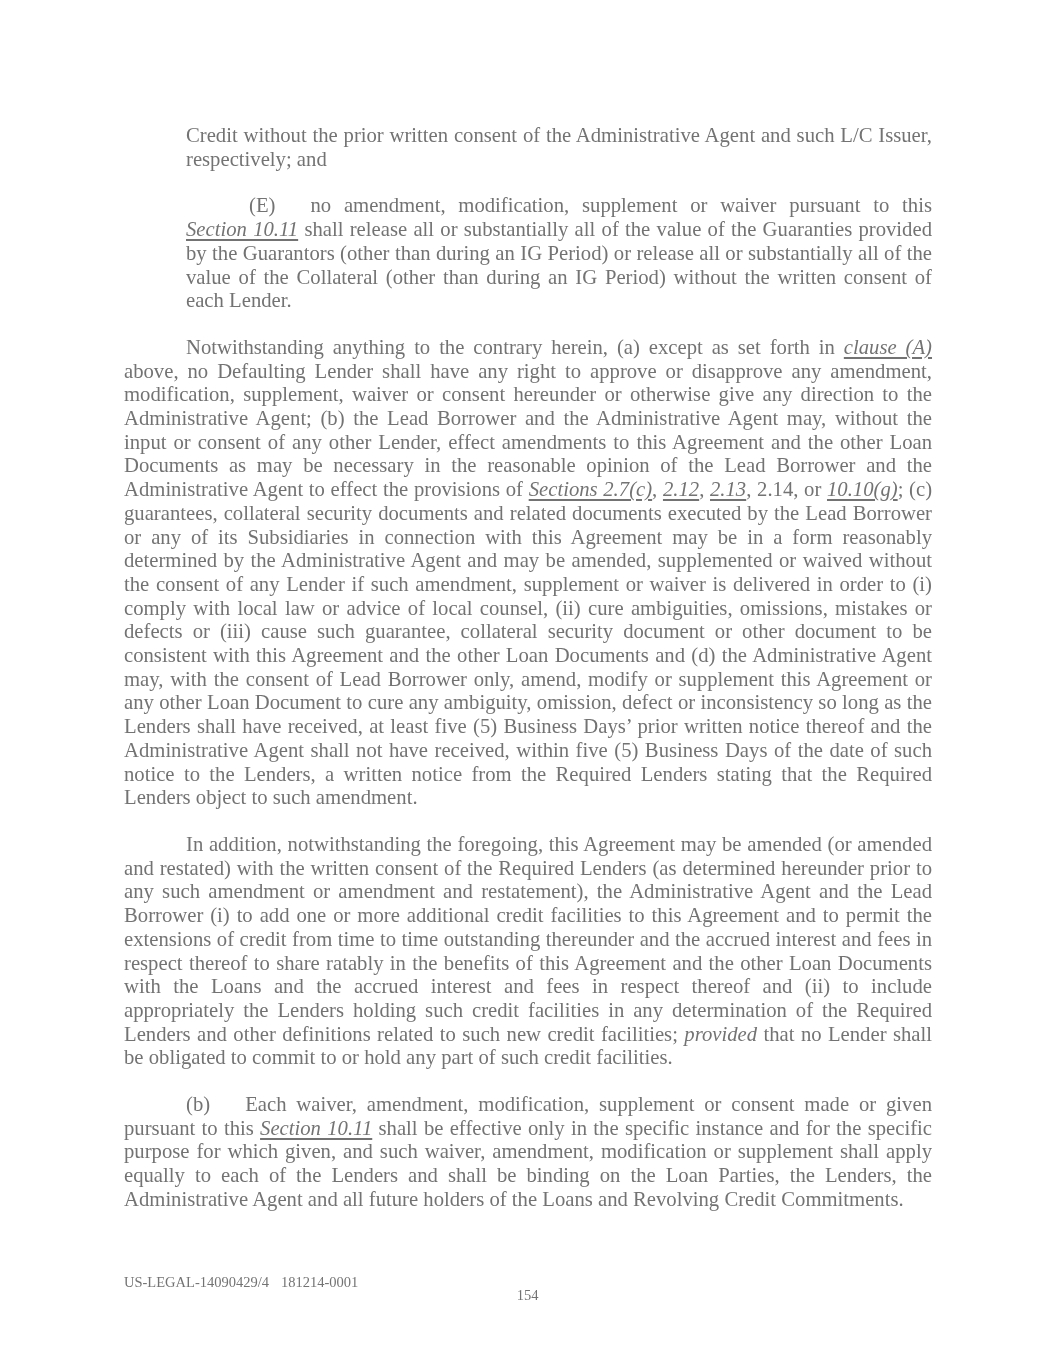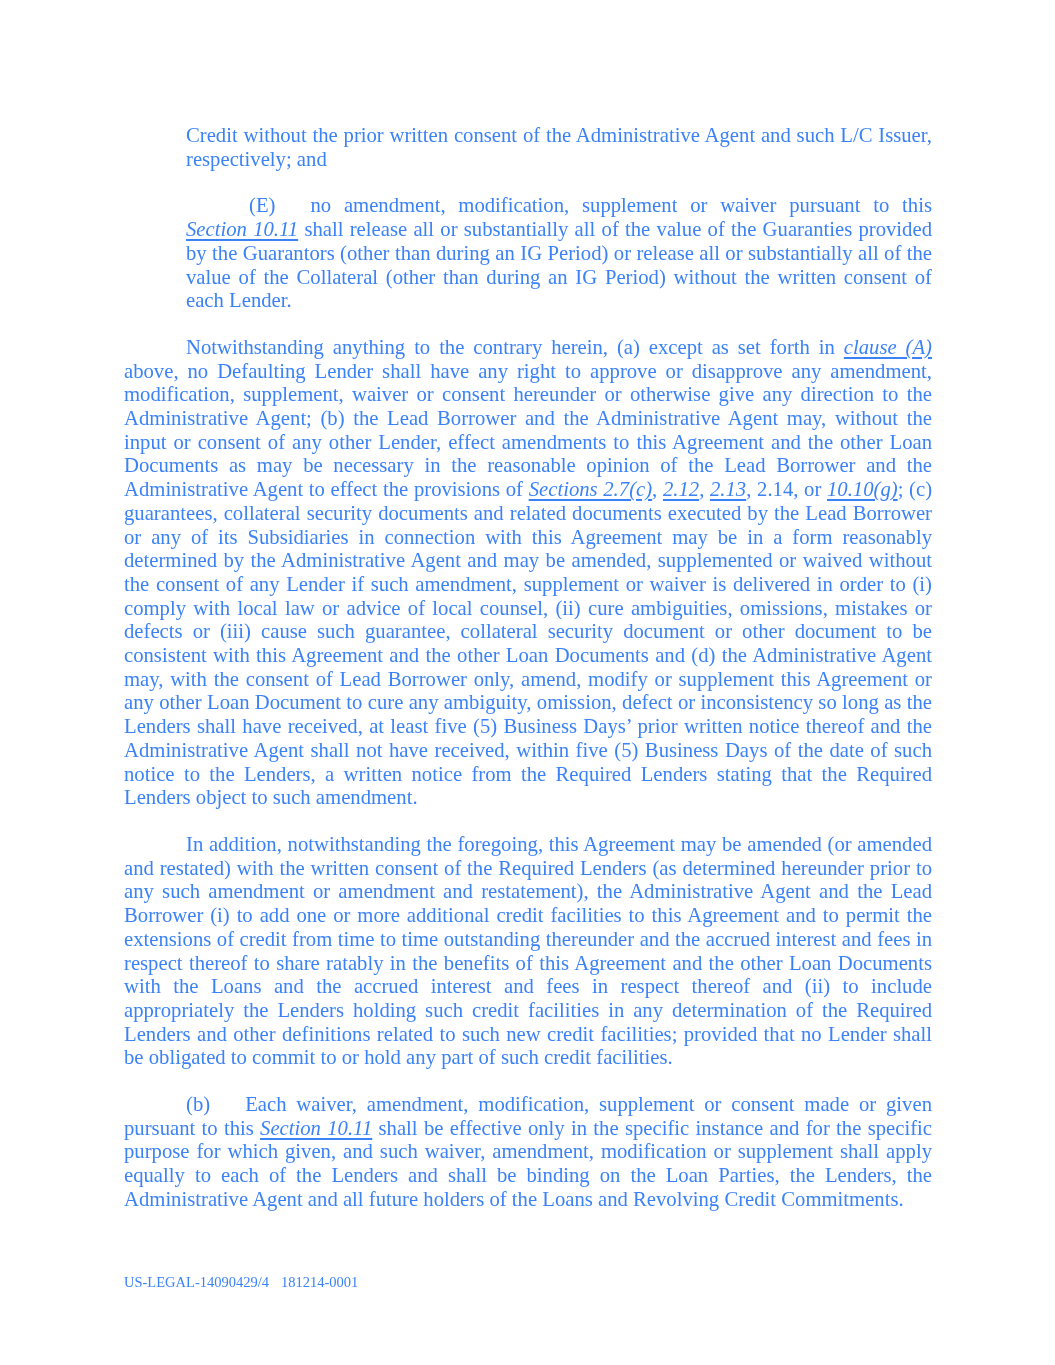--- a/index.html
+++ b/index.html
@@ -6,21 +6,21 @@
     margin: 0;
     padding: 0;
     background: #ffffff;
   }
   .page {
     position: relative;
     width: 1055px;
     height: 1365px;
     background: #ffffff;
     font-family: "Liberation Serif", "DejaVu Serif", serif;
-    color: #3b82f6;
+    color: #737373;
     overflow: hidden;
   }
   .content {
     position: absolute;
     left: 124px;
     top: 124px;
     width: 808px;
   }
   .para {
     margin: 0 0 23px 0;
@@ -40,20 +40,21 @@
   .tab {
     display: inline-block;
     width: 35px;
   }
   .u {
     text-decoration: underline;
     text-underline-offset: 3px;
     font-style: italic;
   }
   .i {
+    font-style: italic;
     margin-top: 20px;
   }
   .footer-line {
     position: absolute;
     left: 124px;
     top: 1274px;
     font-size: 14.5px;
     line-height: 17px;
     white-space: nowrap;
   }
@@ -86,13 +87,14 @@
     <p class="para first-indent-sm"><span>In addition, notwithstanding the foregoing, this Agreement may be amended (or amended and restated) with the written consent of the Required Lenders (as determined hereunder prior to any such amendment or amendment and restatement), the Administrative Agent and the Lead Borrower (i) to add one or more additional credit facilities to this Agreement and to permit the extensions of credit from time to time outstanding thereunder and the accrued interest and fees in respect thereof to share ratably in the benefits of this Agreement and the other Loan Documents with the Loans and the accrued interest and fees in respect thereof and (ii) to include appropriately the Lenders holding such credit facilities in any determination of the Required Lenders and other definitions related to such new credit facilities; </span><span class="i">provided</span><span> that no Lender shall be obligated to commit to or hold any part of such credit facilities.</span></p>
 
     <p class="para first-indent-sm"><span>(b)</span><span class="tab"></span><span>Each waiver, amendment, modification, supplement or consent made or given pursuant to this </span><span class="u">Section 10.11</span><span> shall be effective only in the specific instance and for the specific purpose for which given, and such waiver, amendment, modification or supplement shall apply equally to each of the Lenders and shall be binding on the Loan Parties, the Lenders, the Administrative Agent and all future holders of the Loans and Revolving Credit Commitments.</span></p>
 
   </div>
 
   <div class="footer-line">
     <span>US-LEGAL-14090429/4</span><span class="gap"></span><span>181214-0001</span>
   </div>
 
+  <div class="page-num">154</div>
 </div>
 
 </body></html>

